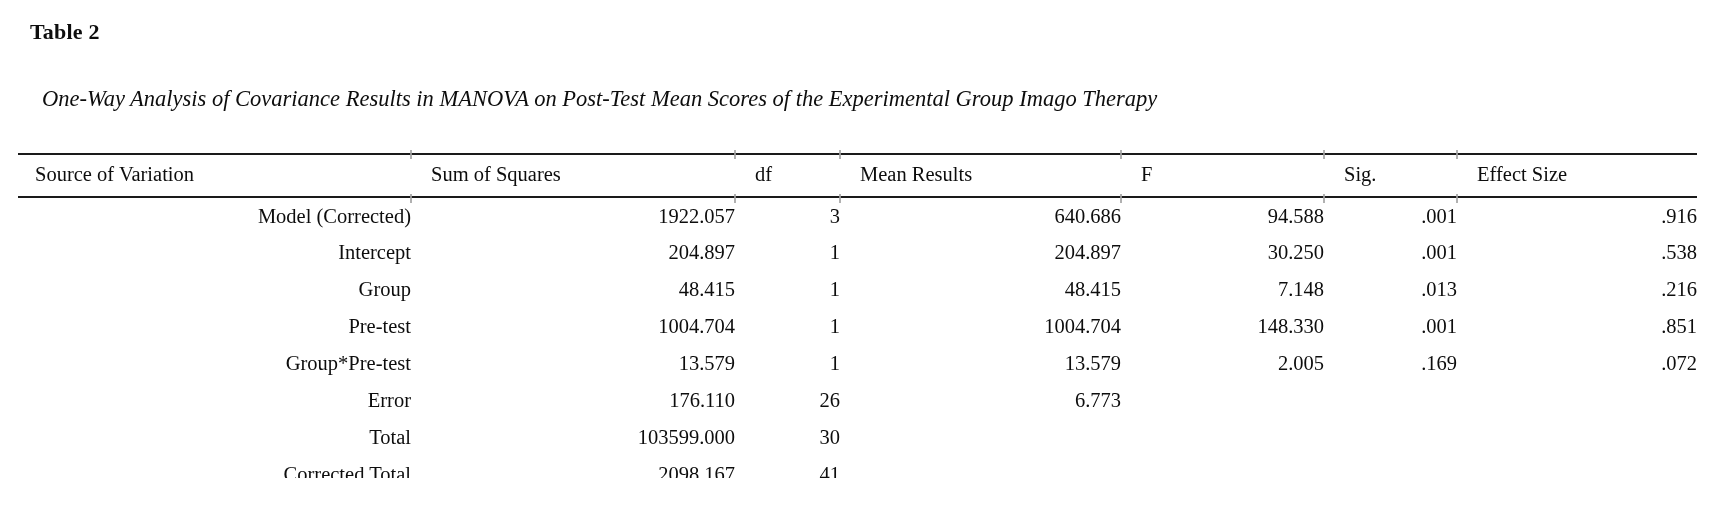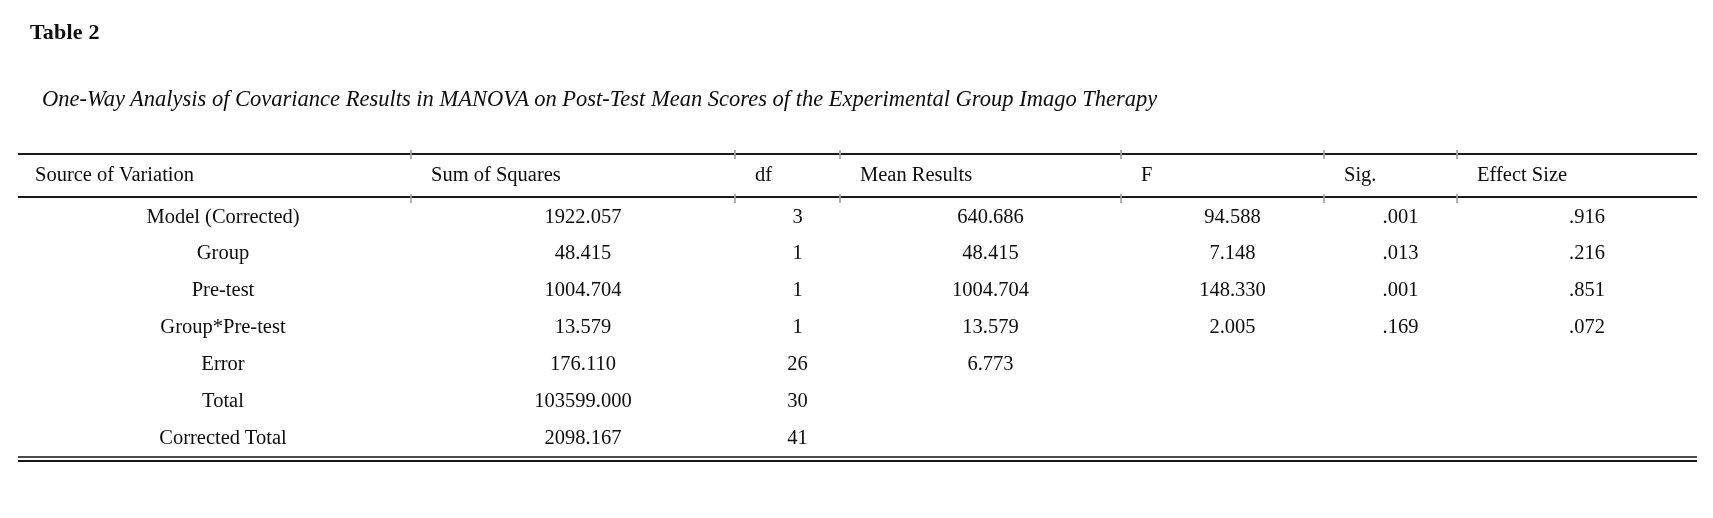--- a/index.html
+++ b/index.html
@@ -57,21 +57,21 @@
     font-weight: normal;
     text-align: left;
     vertical-align: middle;
     font-size: 20.5px;
     padding: 0 0 2px 20px;
     border-bottom: 2px solid #1a1a1a;
     white-space: nowrap;
     overflow: hidden;
   }
   table.anova td {
-    text-align: center;
+    text-align: right;
     vertical-align: middle;
     font-size: 20.5px;
     padding: 0 0 0 20px;
     white-space: nowrap;
     overflow: hidden;
     font-family: Liberation Serif, serif;
   }
   table.anova th.first, table.anova td.first {
     padding-left: 17px;
   }
@@ -142,20 +142,29 @@
         <tr>
           <td class="first">Model (Corrected)</td>
           <td>1922.057</td>
           <td>3</td>
           <td>640.686</td>
           <td>94.588</td>
           <td>.001</td>
           <td>.916</td>
         </tr>
         <tr>
+          <td class="first">Intercept</td>
+          <td>204.897</td>
+          <td>1</td>
+          <td>204.897</td>
+          <td>30.250</td>
+          <td>.001</td>
+          <td>.538</td>
+        </tr>
+        <tr>
           <td class="first">Group</td>
           <td>48.415</td>
           <td>1</td>
           <td>48.415</td>
           <td>7.148</td>
           <td>.013</td>
           <td>.216</td>
         </tr>
         <tr>
           <td class="first">Pre-test</td>

